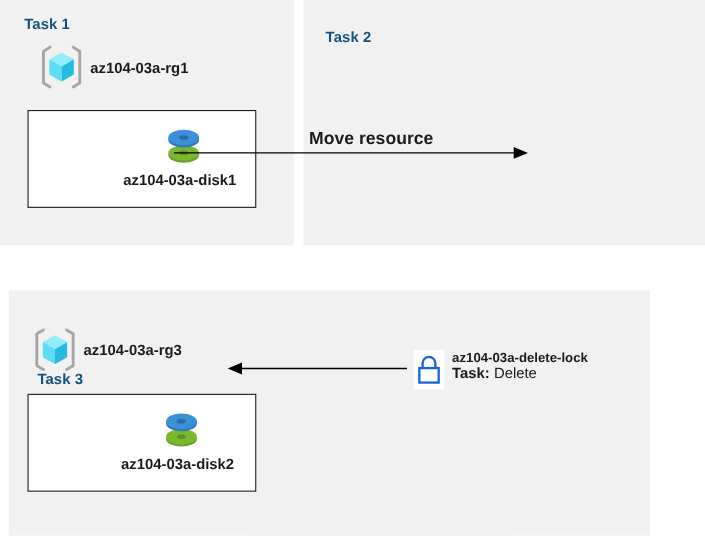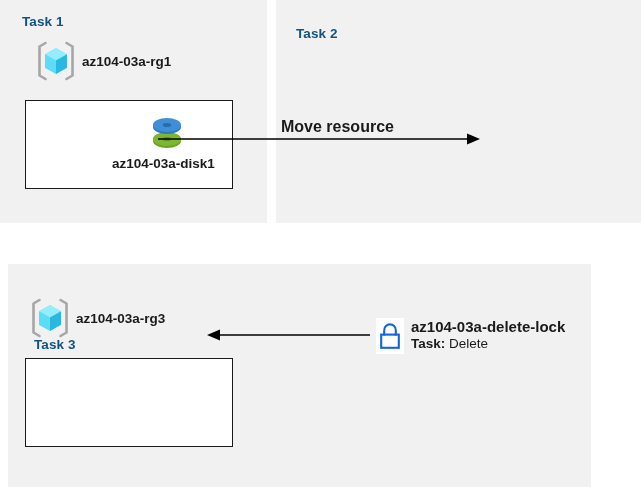--- a/index.html
+++ b/index.html
@@ -125,21 +125,21 @@
     width: 28px;
     height: 36px;
     flex: 0 0 auto;
     display: flex;
     align-items: center;
     justify-content: center;
   }
   .lock-icon { width: 24px; height: 30px; display: block; }
   .lock-text { margin-left: 7px; line-height: 1.18; }
   .lock-name {
-    font-size: 15px;
+    font-size: 12px;
     font-weight: bold;
     color: #1a1a1a;
     white-space: nowrap;
   }
   .lock-type-line {
     font-size: 13.5px;
     color: #1a1a1a;
     white-space: nowrap;
   }
   .lock-type-key { font-weight: bold; }
@@ -208,20 +208,33 @@
         <polygon points="20,8 31,14.2 20,20.6 9,14.2" fill="#93edfc"></polygon>
         <polygon points="20,20.6 31,14.2 31,27.8 20,34" fill="#29b8e0"></polygon>
         <polygon points="20,20.6 20,34 9,27.8 9,14.2" fill="#5fdcf5"></polygon>
       </svg>
     </span>
     <span class="node-label">az104-03a-rg3</span>
   </div>
 
   <div class="resource-box" id="box-disk3"></div>
 
+  <div class="disk-node" id="disk-node-3">
+    <span class="icon-slot">
+      <svg class="disk-icon" viewBox="0 0 42 40" xmlns="http://www.w3.org/2000/svg">
+        <ellipse cx="21" cy="28" rx="14" ry="7" fill="#6aa226"></ellipse>
+        <ellipse cx="21" cy="26" rx="14" ry="7" fill="#7cb82f"></ellipse>
+        <ellipse cx="21" cy="26" rx="4.2" ry="2.1" fill="#5d8f22"></ellipse>
+        <ellipse cx="21" cy="14" rx="14" ry="7" fill="#2f78bd"></ellipse>
+        <ellipse cx="21" cy="12" rx="14" ry="7" fill="#3d8fd8"></ellipse>
+        <ellipse cx="21" cy="12" rx="4.2" ry="2.1" fill="#2a6ba8"></ellipse>
+      </svg>
+    </span>
+    <div class="disk-caption">az104-03a-disk2</div>
+  </div>
 
   <svg class="connector" id="connector-lock" viewBox="0 0 165 20" xmlns="http://www.w3.org/2000/svg">
     <line class="conn-line" x1="165" y1="10" x2="13" y2="10"></line>
     <polygon class="conn-head" points="2,10 15,4.6 15,15.4"></polygon>
   </svg>
 
   <div id="lock-node">
     <span class="lock-icon-wrap">
       <svg class="lock-icon" viewBox="0 0 24 30" xmlns="http://www.w3.org/2000/svg">
         <path d="M6.2 13.5 V9.2 A5.8 5.8 0 0 1 17.8 9.2 V13.5" fill="none" stroke="#1565d8" stroke-width="2.1" stroke-linecap="square"></path>

